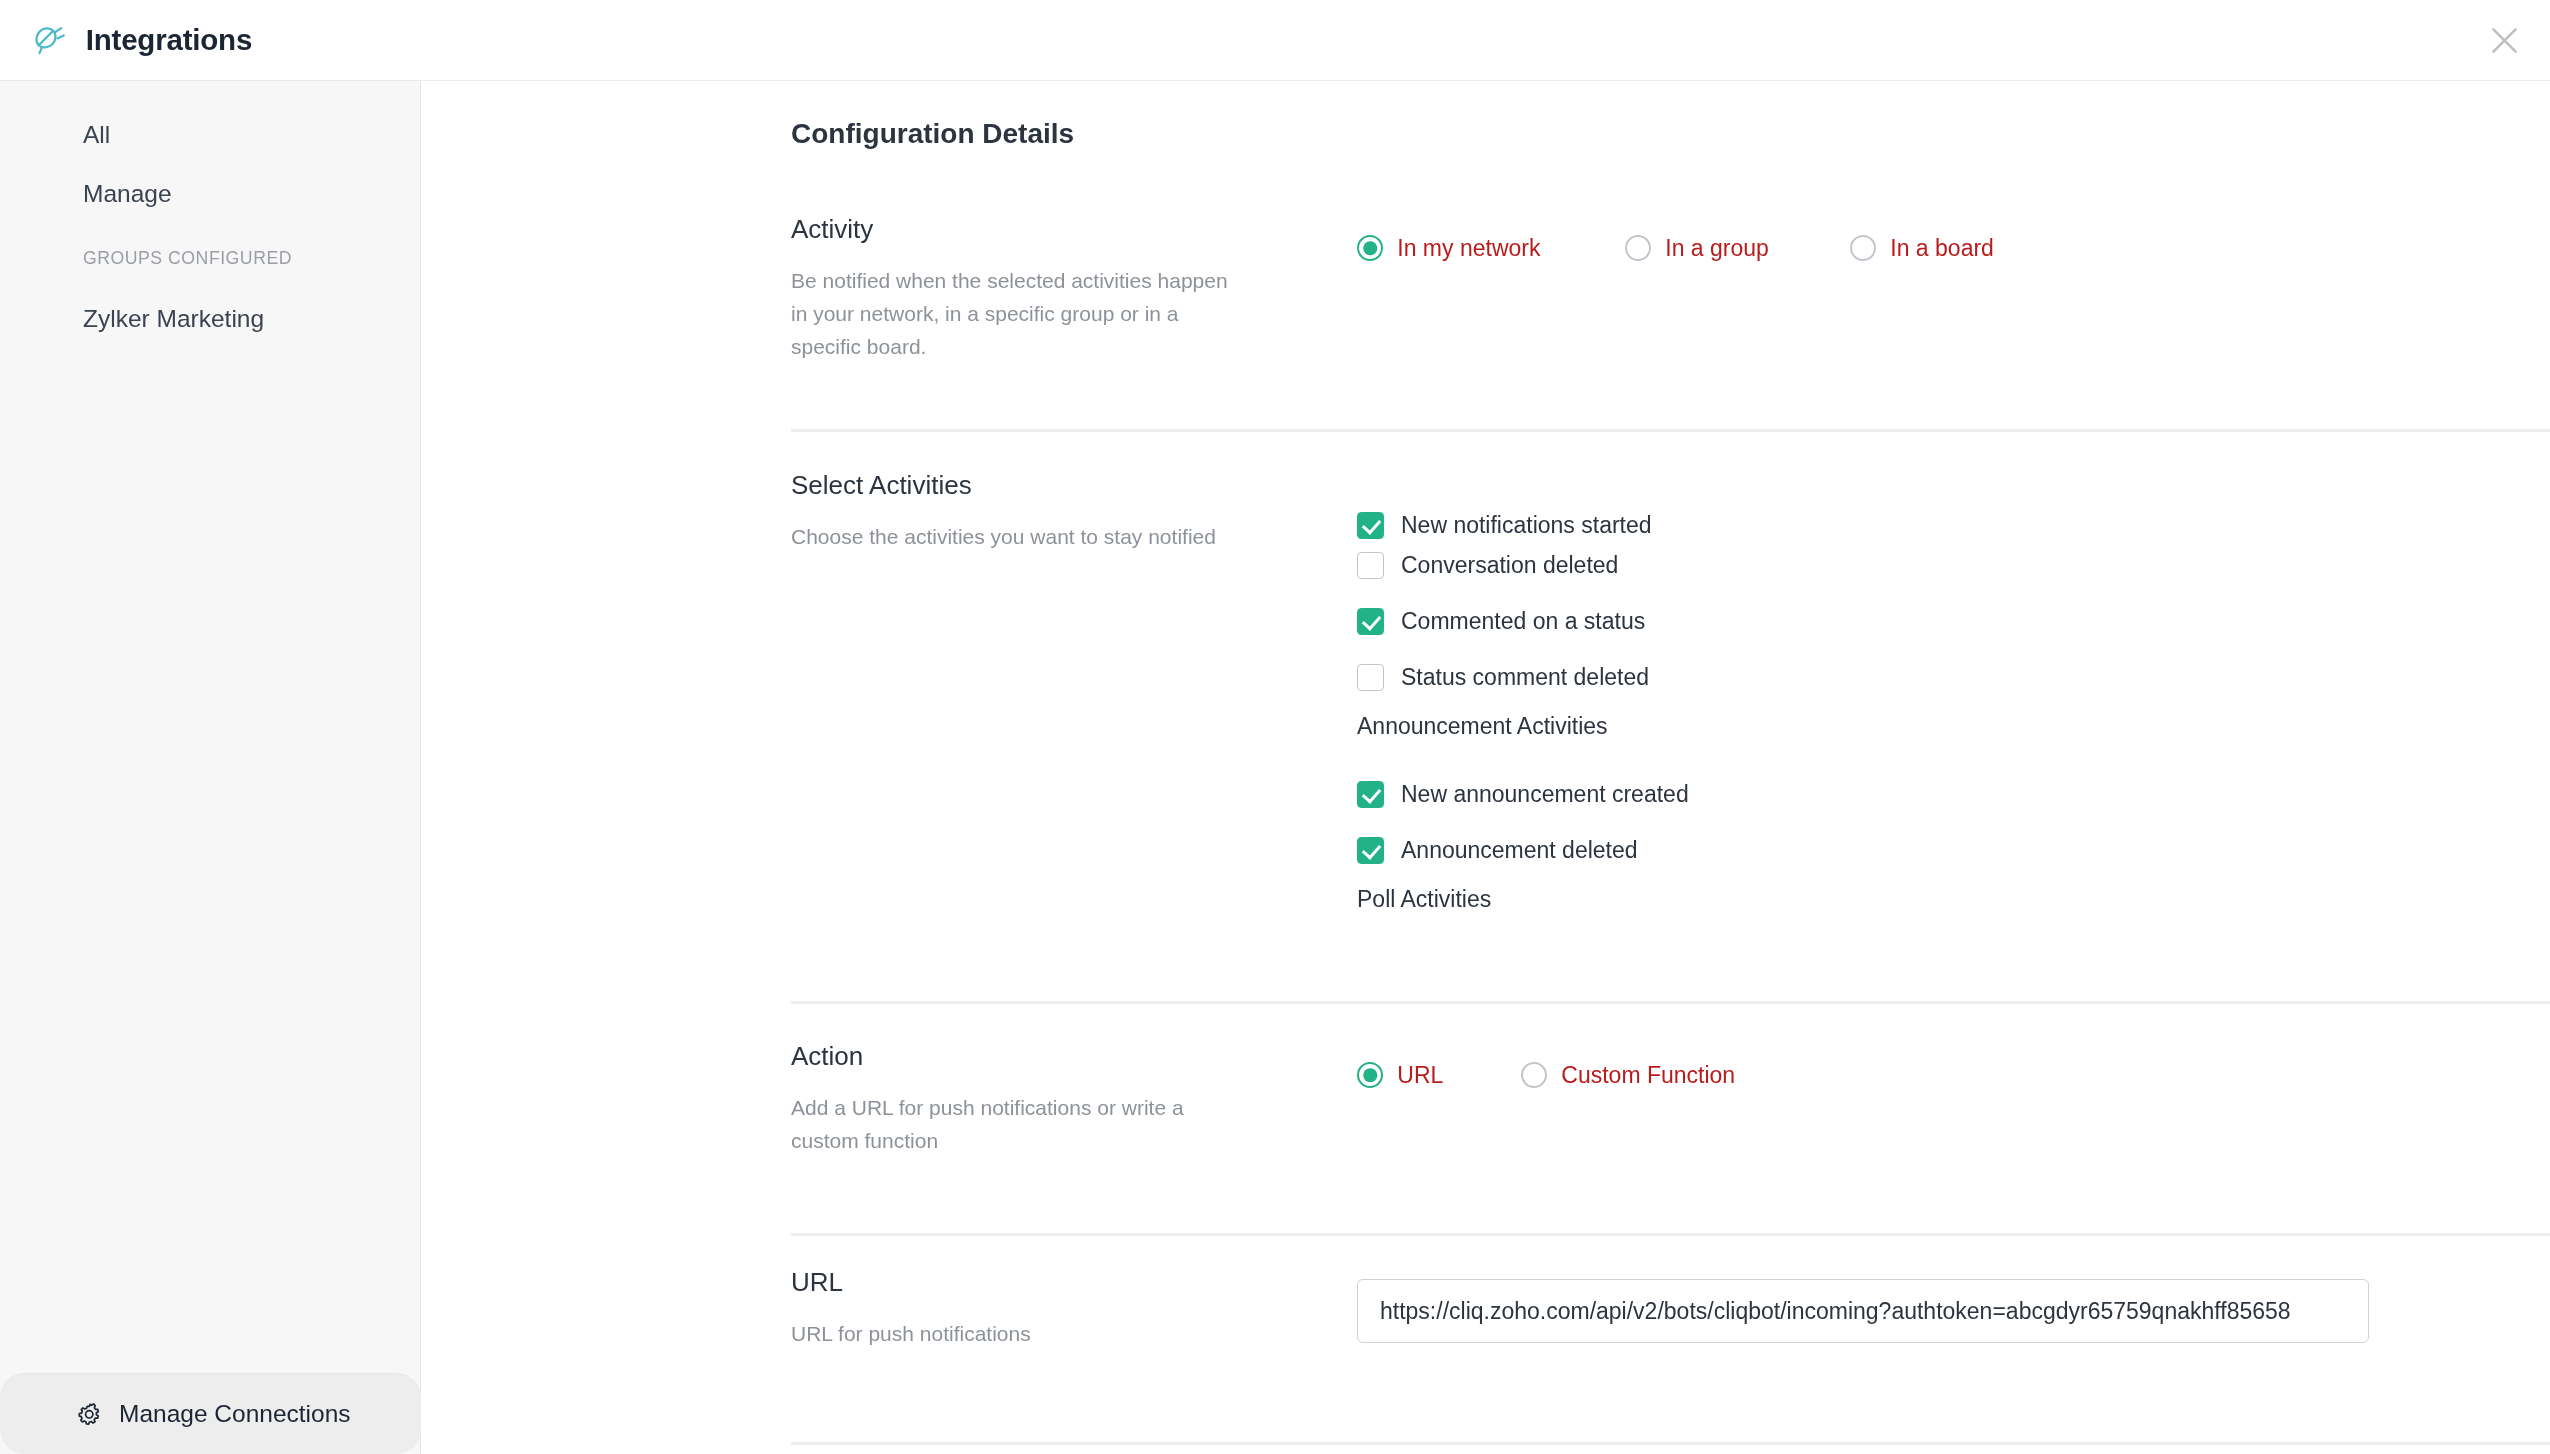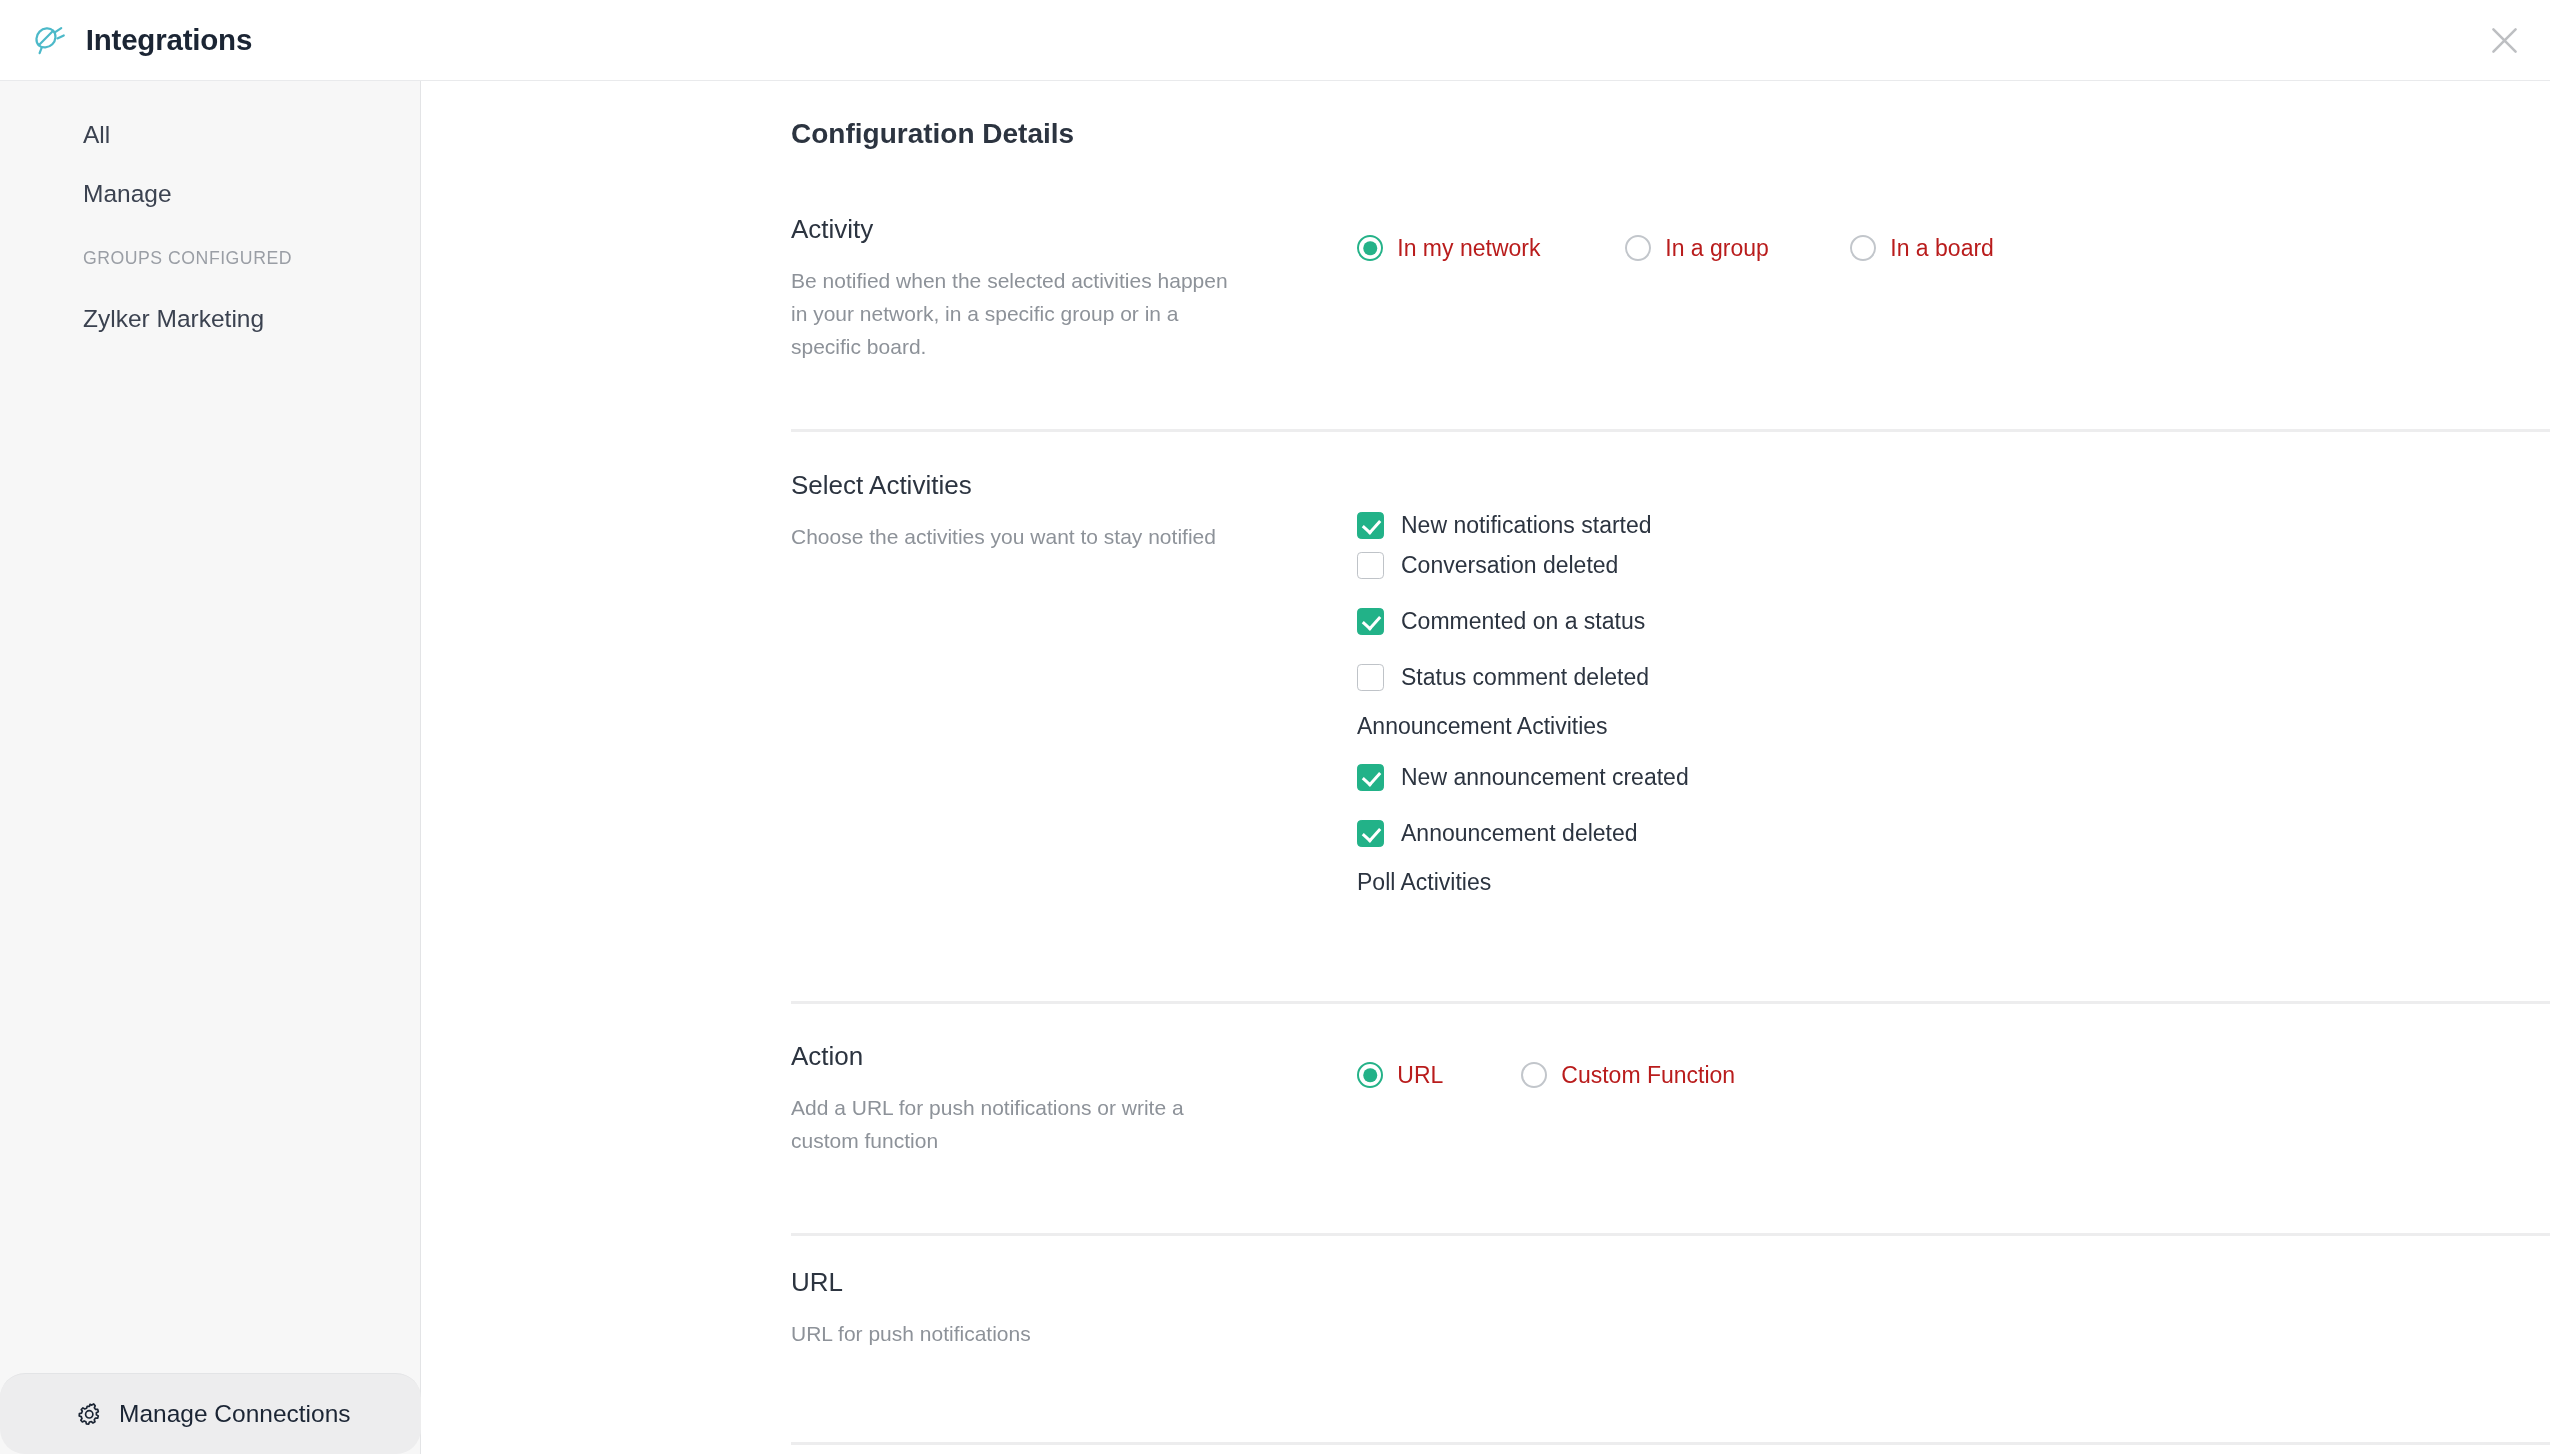--- a/index.html
+++ b/index.html
@@ -355,21 +355,21 @@
         </div>
         <div class="check-row" style="margin-top:17px;">
           <span class="check-mark on"></span>
           <span class="check-label">Commented on a status</span>
         </div>
         <div class="check-row" style="margin-top:17px;">
           <span class="check-mark"></span>
           <span class="check-label">Status comment deleted</span>
         </div>
         <div class="group-head" style="margin-top:10px;">Announcement Activities</div>
-        <div class="check-row" style="margin-top:12px;">
+        <div class="check-row" style="margin-top:29px;">
           <span class="check-mark on"></span>
           <span class="check-label">New announcement created</span>
         </div>
         <div class="check-row" style="margin-top:17px;">
           <span class="check-mark on"></span>
           <span class="check-label">Announcement deleted</span>
         </div>
         <div class="group-head" style="margin-top:10px;">Poll Activities</div>
       </div>
     </div>
@@ -393,19 +393,22 @@
       </div>
     </div>
 
     <div class="divider" style="top:1152px;"></div>
 
     <div class="section" style="top:1188px; height:169px;">
       <div class="sec-label-col">
         <div class="sec-title">URL</div>
         <div class="sec-desc">URL for push notifications</div>
       </div>
+      <div class="controls-col" style="top:10px;">
+        <input class="url-input" type="text" value="https://cliq.zoho.com/api/v2/bots/cliqbot/incoming?authtoken=abcgdyr65759qnakhff85658" style="">
+      </div>
     </div>
 
     <div class="divider" style="top:1361px;"></div>
 
   </div>
 </div>
 
 
 </body></html>

